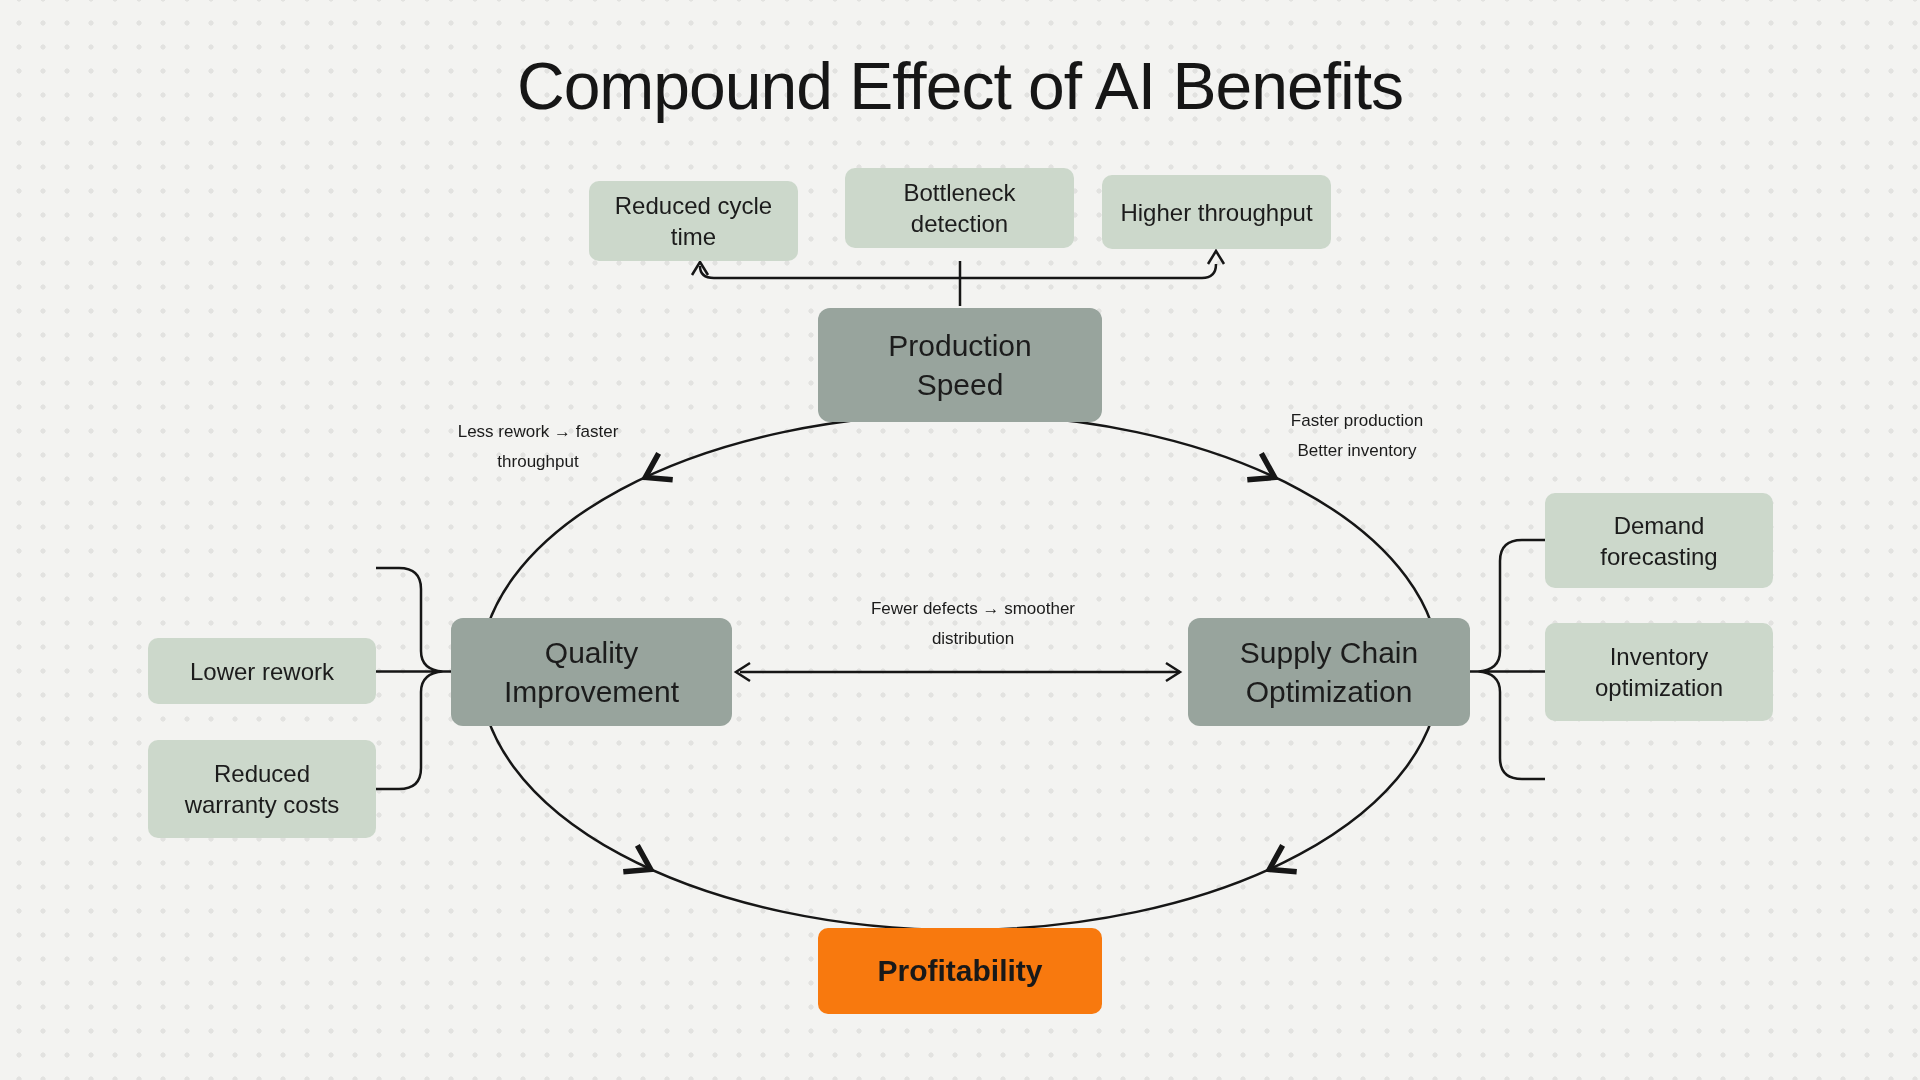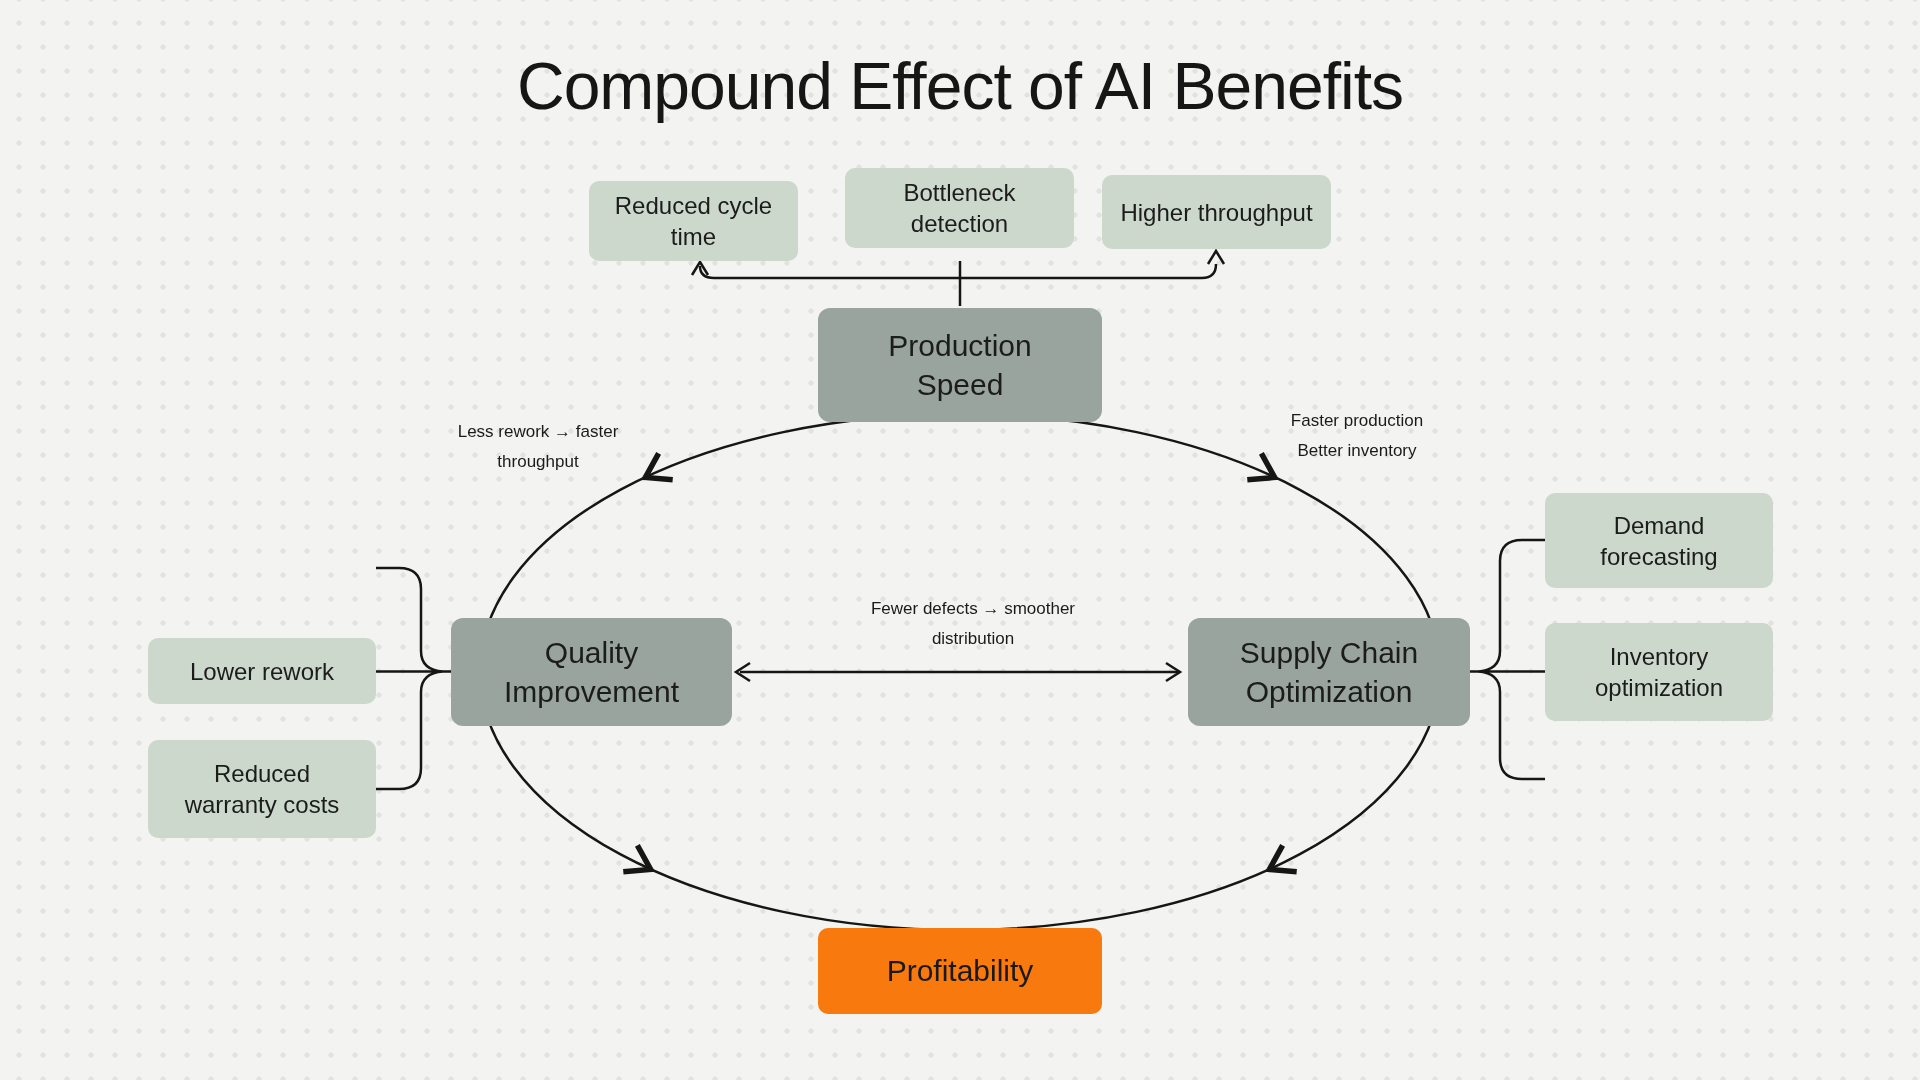--- a/index.html
+++ b/index.html
@@ -31,21 +31,21 @@
   }
   .benefit.sidepad { padding:12px 24px; }
   .node {
     background: var(--node_box, #98a49d);
     border-radius:12px; font-size:30px; line-height:39px;
     font-weight:500; padding:0 14px;
   }
   .node.narrowtext { padding:0 56px; }
   .profit {
     background: var(--profit_box, #f8790e);
-    border-radius:10px; font-size:30px; font-weight:400; color:#191919;
+    border-radius:10px; font-size:30px; font-weight:700; color:#191919;
   }
   .edge-label {
     position:absolute; z-index:2; width:300px; text-align:center;
     font-size:17px; line-height:30px; font-weight:500; color:#1b1b1b;
     white-space: pre-line;
   }
 </style>
 </head>
 <body>
 

